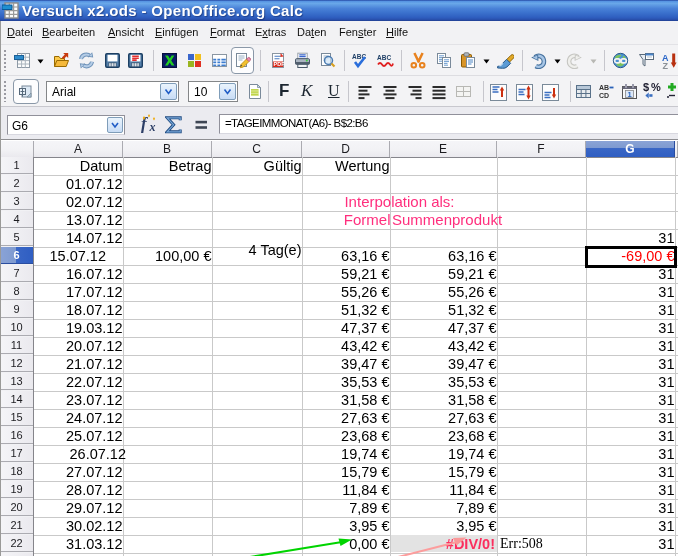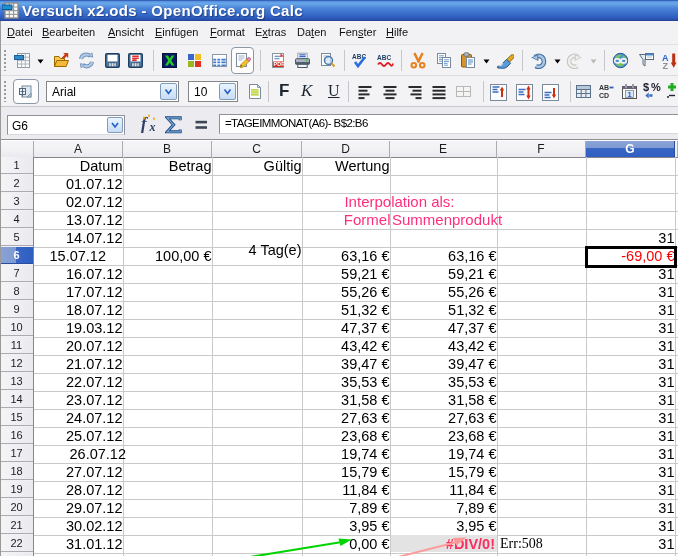--- a/index.html
+++ b/index.html
@@ -437,21 +437,21 @@
 <div class="cell r" style="left:35px;top:215px;width:87.5px">21.07.12</div>
 <div class="cell r" style="left:35px;top:233px;width:87.5px">22.07.12</div>
 <div class="cell r" style="left:35px;top:251px;width:87.5px">23.07.12</div>
 <div class="cell r" style="left:35px;top:269px;width:87.5px">24.07.12</div>
 <div class="cell r" style="left:35px;top:287px;width:87.5px">25.07.12</div>
 <div class="cell r" style="left:35px;top:305px;width:91px">26.07.12</div>
 <div class="cell r" style="left:35px;top:323px;width:87.5px">27.07.12</div>
 <div class="cell r" style="left:35px;top:341px;width:87.5px">28.07.12</div>
 <div class="cell r" style="left:35px;top:359px;width:87.5px">29.07.12</div>
 <div class="cell r" style="left:35px;top:377px;width:87.5px">30.02.12</div>
-<div class="cell r" style="left:35px;top:395px;width:87.5px">31.01.12</div>
+<div class="cell r" style="left:35px;top:395px;width:87.5px">31.03.12</div>
 <div class="cell r" style="left:587px;top:89px;width:87.5px">31</div>
 <div class="cell r" style="left:587px;top:125px;width:87.5px">31</div>
 <div class="cell r" style="left:587px;top:143px;width:87.5px">31</div>
 <div class="cell r" style="left:587px;top:161px;width:87.5px">31</div>
 <div class="cell r" style="left:587px;top:179px;width:87.5px">31</div>
 <div class="cell r" style="left:587px;top:197px;width:87.5px">31</div>
 <div class="cell r" style="left:587px;top:215px;width:87.5px">31</div>
 <div class="cell r" style="left:587px;top:233px;width:87.5px">31</div>
 <div class="cell r" style="left:587px;top:251px;width:87.5px">31</div>
 <div class="cell r" style="left:587px;top:269px;width:87.5px">31</div>

